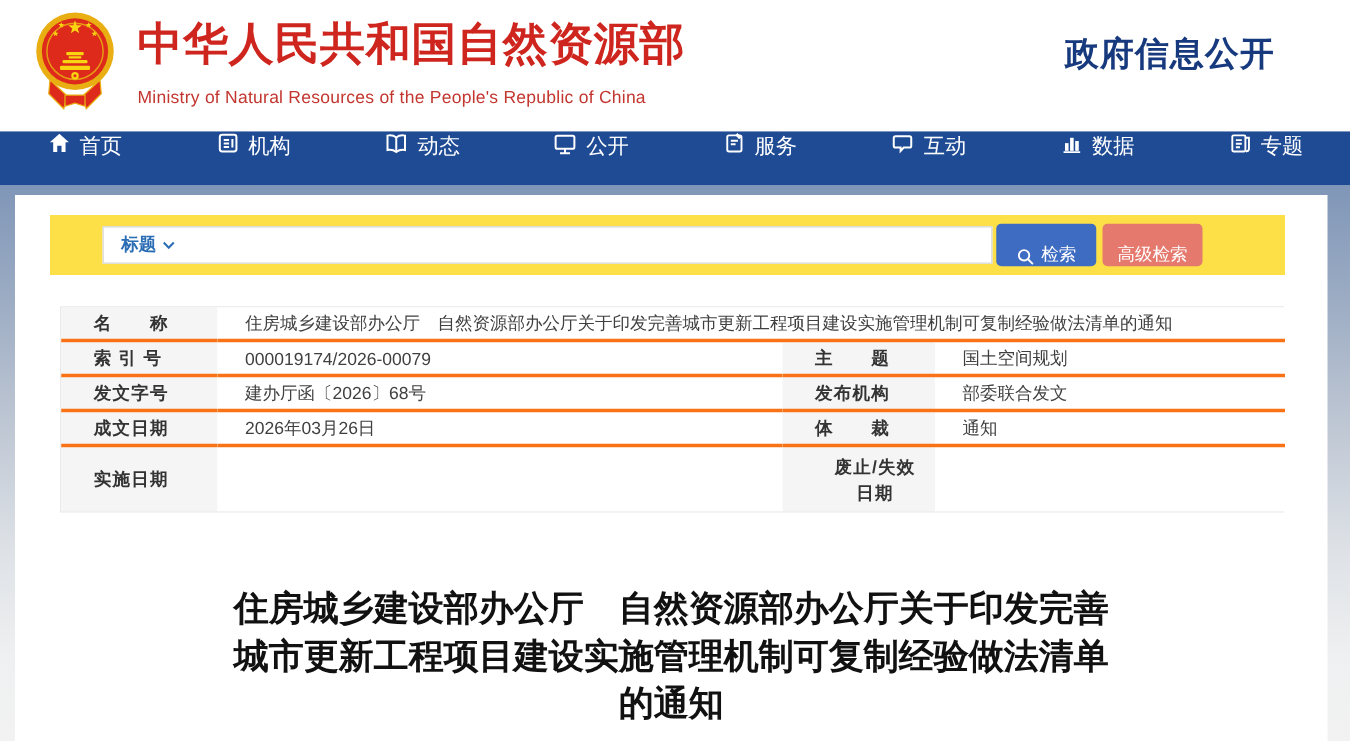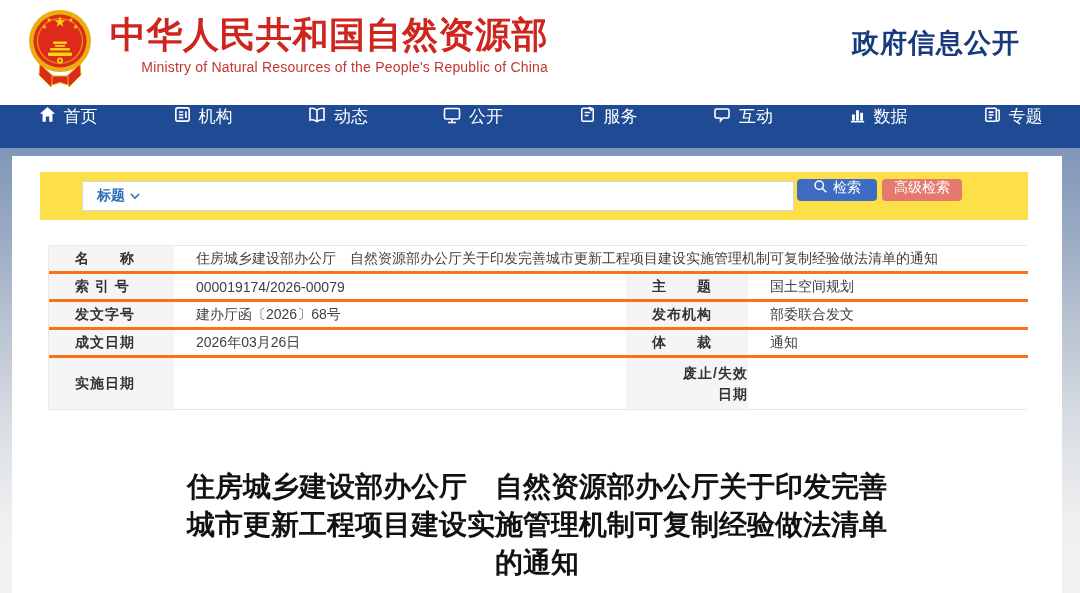--- a/index.html
+++ b/index.html
@@ -3,26 +3,26 @@
 <meta charset="utf-8">
 <style>
   * { margin:0; padding:0; box-sizing:border-box; }
   html,body { width:1080px; height:593px; }
   body {
     font-family:"Liberation Sans","DejaVu Sans",sans-serif;
     background:#fff; overflow:hidden; position:relative;
   }
 
   
-  .header { position:relative; height:105px; background:#ffffff;text-align:right; }
+  .header { position:relative; height:105px; background:#ffffff; }
   .logo-link { position:absolute; left:28px; top:8px; display:flex; align-items:flex-start; cursor:pointer; }
   .emblem { width:64px; height:84px; display:block; }
   .org-block { position:absolute; left:110px; top:13px; }
   .org-title { font-size:36px; font-weight:bold; color:#ce261e; letter-spacing:0.5px; line-height:44px; }
-  .org-subtitle { font-size:14px; color:#c3362f; margin-top:2px; letter-spacing:0.2px; }
+  .org-subtitle { font-size:14px; color:#c3362f; margin-top:12px; letter-spacing:0.2px; }
   .gov-info { position:absolute; right:60px; top:25px; font-size:27px; font-weight:bold; color:#17397e; letter-spacing:1px; cursor:pointer; }
 
   
   .nav { height:43px; background:#1e4b94; display:flex; align-items:stretch; }
   .nav-item { flex:1; display:flex; align-items:flex-start; justify-content:center; gap:7px; color:#ffffff; font-size:17px; cursor:pointer; }
   .nav-item svg { display:block; }
 
   
   .page-bg {
     position:relative; height:445px;
@@ -31,39 +31,39 @@
   .panel { position:absolute; left:12px; right:18px; top:8px; bottom:0; background:#ffffff; }
 
   
   .search-strip { position:relative; margin:16px 0 0 28px; width:988px; height:48px; background:#fde047; }
   .search-box {
     position:absolute; left:42px; top:9px; width:712px; height:30px;
     background:#ffffff; border:1px solid #d6d6d6; display:flex; align-items:center; padding-left:14px;
   }
   .field-selector { display:flex; align-items:center; gap:5px; color:#2a6db5; font-size:14px; font-weight:bold; cursor:pointer; white-space:nowrap; }
   .search-input { flex:1; border:none; outline:none; height:26px; margin-left:8px; font-size:14px; background:transparent; }
-  .btn { position:absolute; top:7px; height:22px; width:80px; border:none; color:#fff; font-size:14px;
-         display:flex; align-items:flex-start; justify-content:center; gap:5px; cursor:pointer; border-radius:4px;
+  .btn { position:absolute; top:7px; height:34px; width:80px; border:none; color:#fff; font-size:14px;
+         display:flex; align-items:flex-end; justify-content:center; gap:5px; cursor:pointer; border-radius:4px;
          font-family:inherit; }
   .btn-search { left:757px; background:#3e6cc2; }
   .btn-adv { left:842px; background:#e5796d; }
 
   
   .meta-table {
     margin:25px 0 0 36px; width:979px;
     display:grid; grid-template-columns:125px 452px 122px 280px;
     grid-template-rows:28px 28px 28px 28px 51px;
     border:1px solid #e9e9e9; font-size:14px;
   }
   .mt-cell { display:flex; align-items:center; border-bottom:3px solid #f97316; overflow:hidden; }
   .mt-label { background:#f5f5f5; color:#333; font-weight:bold; padding-left:26px; letter-spacing:1px; }
   .mt-value { background:#ffffff; color:#404040; padding-left:22px; white-space:nowrap; }
   .mt-span3 { grid-column:2 / span 3; }
   .mt-last { border-bottom:none; }
-  .mt-label2lines { flex-direction:column; align-items:flex-end; justify-content:center; line-height:21px; }
+  .mt-label2lines { flex-direction:column; align-items:center; justify-content:center; line-height:21px; }
 
   
   .doc-title {
     margin:58px auto 0; width:716px; text-align:center;
     font-size:28px; font-weight:bold; color:#111; line-height:38px;
   }
 </style>
 </head>
 <body>
 

